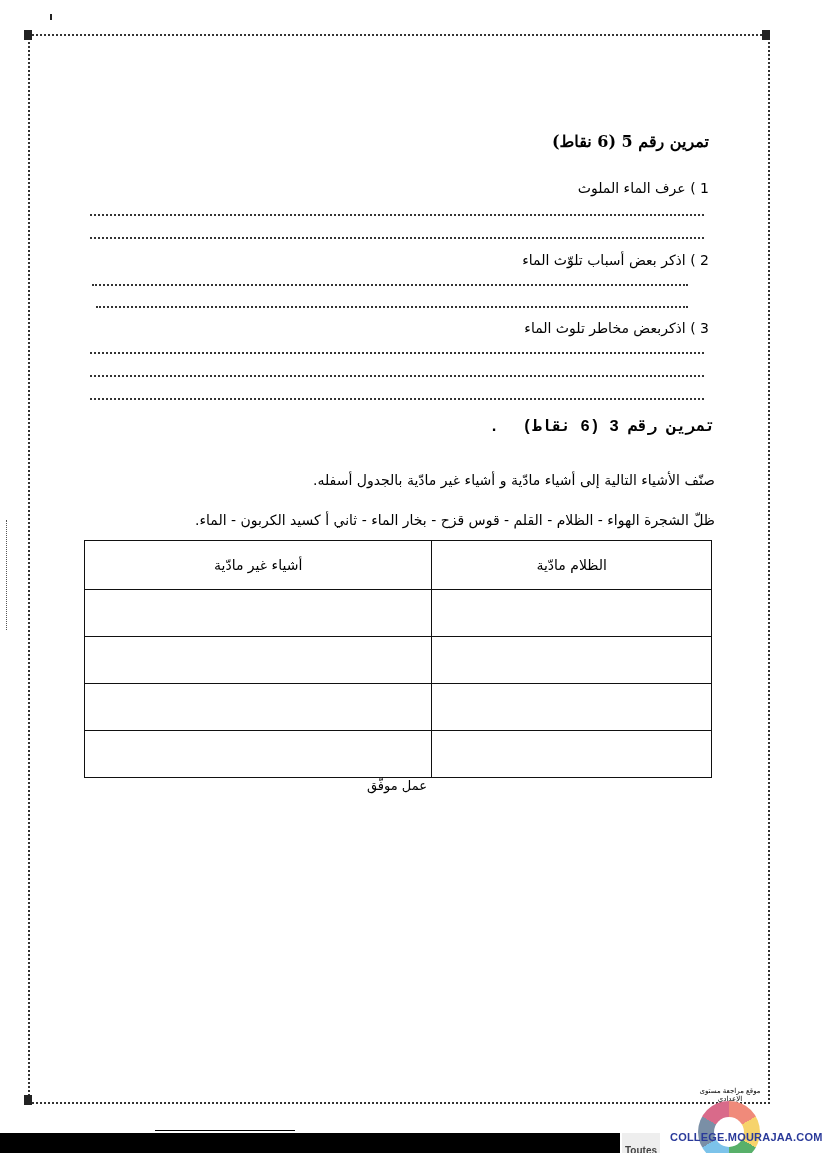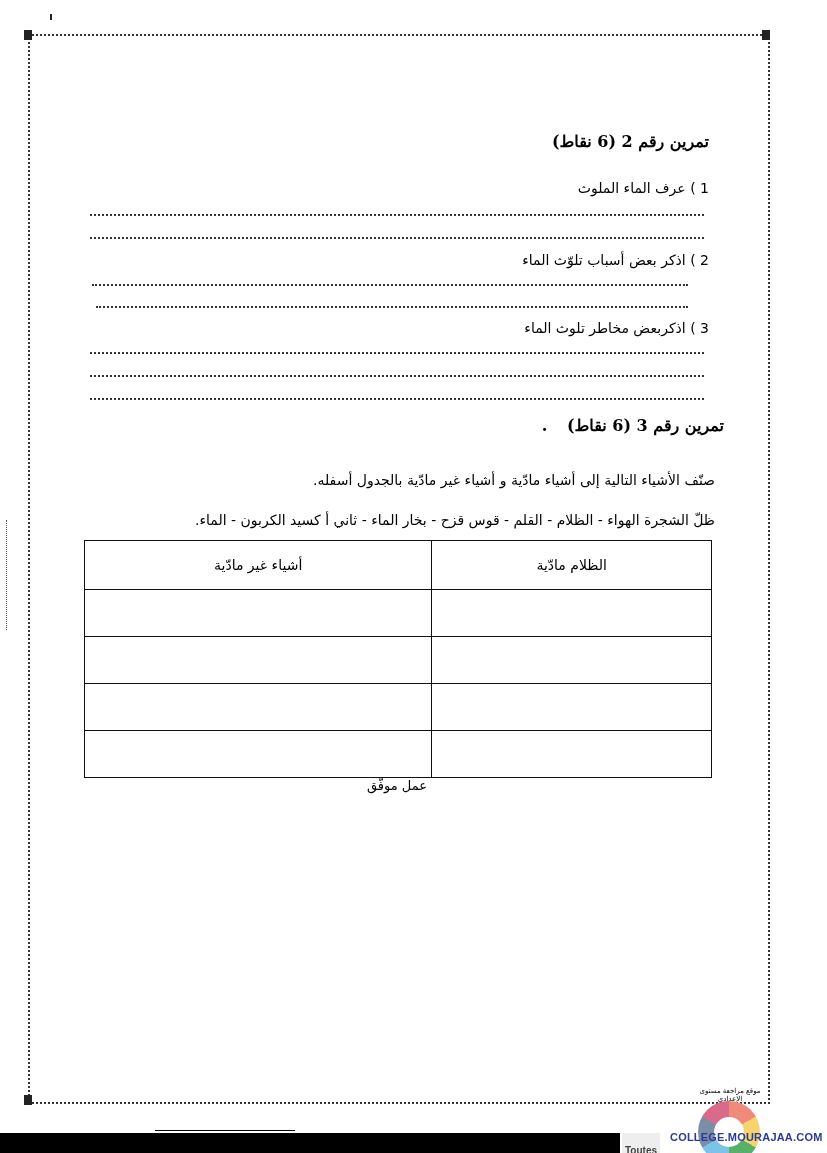--- a/index.html
+++ b/index.html
@@ -57,21 +57,21 @@
 </head>
 <body>
 
 <div class="page-border"></div>
 <div class="tick"></div>
 <div class="corner" style="left:24px;top:30px;"></div>
 <div class="corner" style="left:762px;top:30px;"></div>
 <div class="corner" style="left:24px;top:1095px;"></div>
 <div class="side-marks"></div>
 
-<div class="rtl heading" style="right:118px; top:132px;">تمرين رقم 2 (6 نقاط)</div>
+<div class="rtl heading" style="right:118px; top:132px;">تمرين رقم 5 (6 نقاط)</div>
 
 <div class="rtl q" style="right:118px; top:180px;">
   <span>1 )</span>
   <span>عرف الماء الملوث</span>
 </div>
 <div class="dots" style="left:90px; width:614px; top:214px;"></div>
 <div class="dots" style="left:90px; width:614px; top:237px;"></div>
 
 <div class="rtl q" style="right:118px; top:252px;">
   <span>2 )</span>
@@ -81,21 +81,21 @@
 <div class="dots" style="left:96px; width:592px; top:306px;"></div>
 
 <div class="rtl q" style="right:118px; top:320px;">
   <span>3 )</span>
   <span>اذكربعض مخاطر تلوث الماء</span>
 </div>
 <div class="dots" style="left:90px; width:614px; top:352px;"></div>
 <div class="dots" style="left:90px; width:614px; top:375px;"></div>
 <div class="dots" style="left:90px; width:614px; top:398px;"></div>
 
-<div class="rtl heading" style="right:103px; top:416px;">
+<div class="rtl heading" style="right:112px; top:416px;font-family:Liberation Mono, monospace;">
   <span>تمرين رقم 3 (6 نقاط)</span>
   <span style="margin-right:14px;">.</span>
 </div>
 
 <div class="rtl para" style="right:112px; top:470px;text-align:right;">صنّف الأشياء التالية إلى أشياء مادّية و أشياء غير مادّية بالجدول أسفله.</div>
 <div class="rtl para" style="right:112px; top:510px;">ظلّ الشجرة   الهواء - الظلام - القلم - قوس قزح - بخار الماء - ثاني أ كسيد الكربون - الماء.</div>
 
 <table class="classify">
   <tbody>
       <tr>

